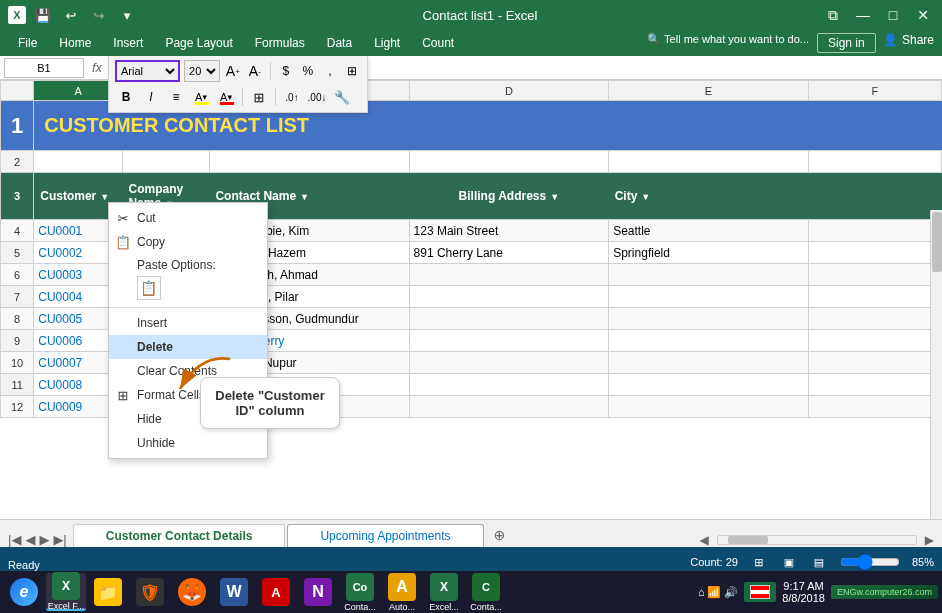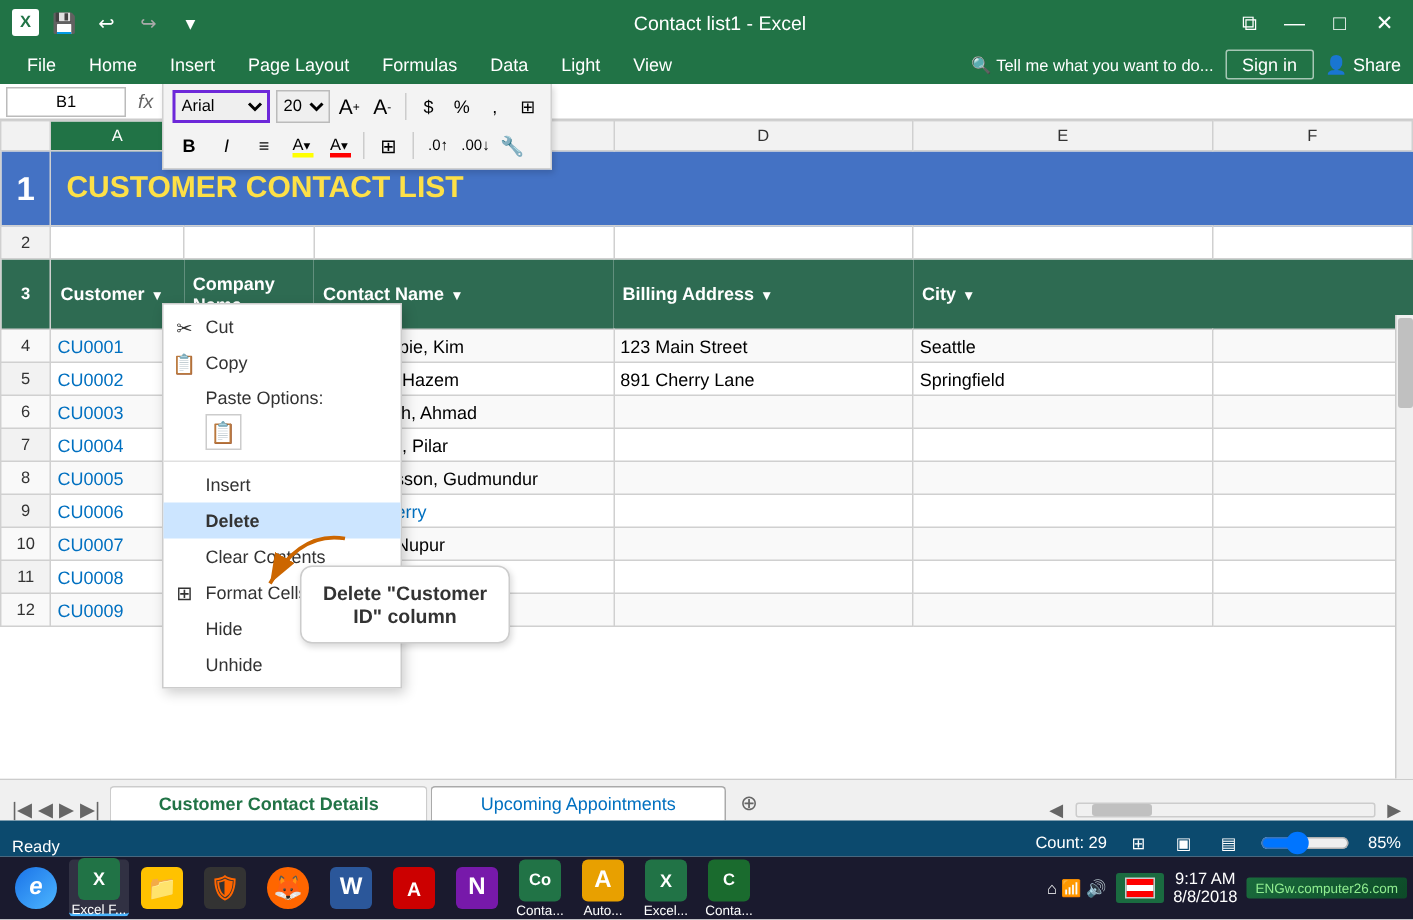--- a/index.html
+++ b/index.html
@@ -34,21 +34,21 @@
     .menu-item {
       color: white;
       padding: 2px 10px;
       cursor: pointer;
       border-radius: 2px;
       font-size: 12px;
       height: 22px;
       display: flex;
       align-items: center;
     }
-    .menu-right { margin-left: auto; display: flex; align-items: center; gap: 8px; color: white; font-size: 12px; }
+    .menu-right { margin-left: auto; display: flex; align-items: flex-start; gap: 8px; color: white; font-size: 12px; }
     .signin-btn { border: 1px solid rgba(255,255,255,0.6); padding: 2px 10px; border-radius: 2px; cursor: pointer; }
 
     
     .mini-toolbar {
       background: #f3f3f3;
       border: 1px solid #d0d0d0;
       border-top: none;
       position: absolute;
       top: 56px;
       left: 108px;
@@ -292,21 +292,21 @@
   </div>
 
   <div class="menu-bar">
     <div class="menu-item">File</div>
     <div class="menu-item">Home</div>
     <div class="menu-item">Insert</div>
     <div class="menu-item">Page Layout</div>
     <div class="menu-item">Formulas</div>
     <div class="menu-item">Data</div>
     <div class="menu-item">Light</div>
-    <div class="menu-item">View</div>
+    <div class="menu-item">Count</div>
     <div class="menu-right">
       <span style="font-size:11px">🔍 Tell me what you want to do...</span>
       <div class="signin-btn">Sign in</div>
       <span>👤 Share</span>
     </div>
   </div>
 
   <div class="mini-toolbar">
     <div class="mini-toolbar-row1">
       <select class="font-select">
@@ -435,21 +435,21 @@
           <td class="row-header">3</td>
           <td style="background:#2e6b52;color:white;font-weight:bold;height:26px;padding:0 6px;">
             Customer<span class="dropdown">▼</span>
           </td>
           <td style="background:#2e6b52;color:white;font-weight:bold;padding:0 6px;">
             Company Name<span class="dropdown">▼</span>
           </td>
           <td style="background:#2e6b52;color:white;font-weight:bold;padding:0 6px;">
             Contact Name<span class="dropdown">▼</span>
           </td>
-          <td style="background:#2e6b52;color:white;font-weight:bold;padding:16px 6px;">
+          <td style="background:#2e6b52;color:white;font-weight:bold;padding:16px 6px;text-align:center;">
             Billing Address<span class="dropdown">▼</span>
           </td>
           <td style="background:#2e6b52;color:white;font-weight:bold;padding:0 6px;">
             City<span class="dropdown">▼</span>
           </td>
           <td style="background:#2e6b52;"></td>
         </tr>
 
         <tr class="data-row">
           <td class="row-header">4</td>

